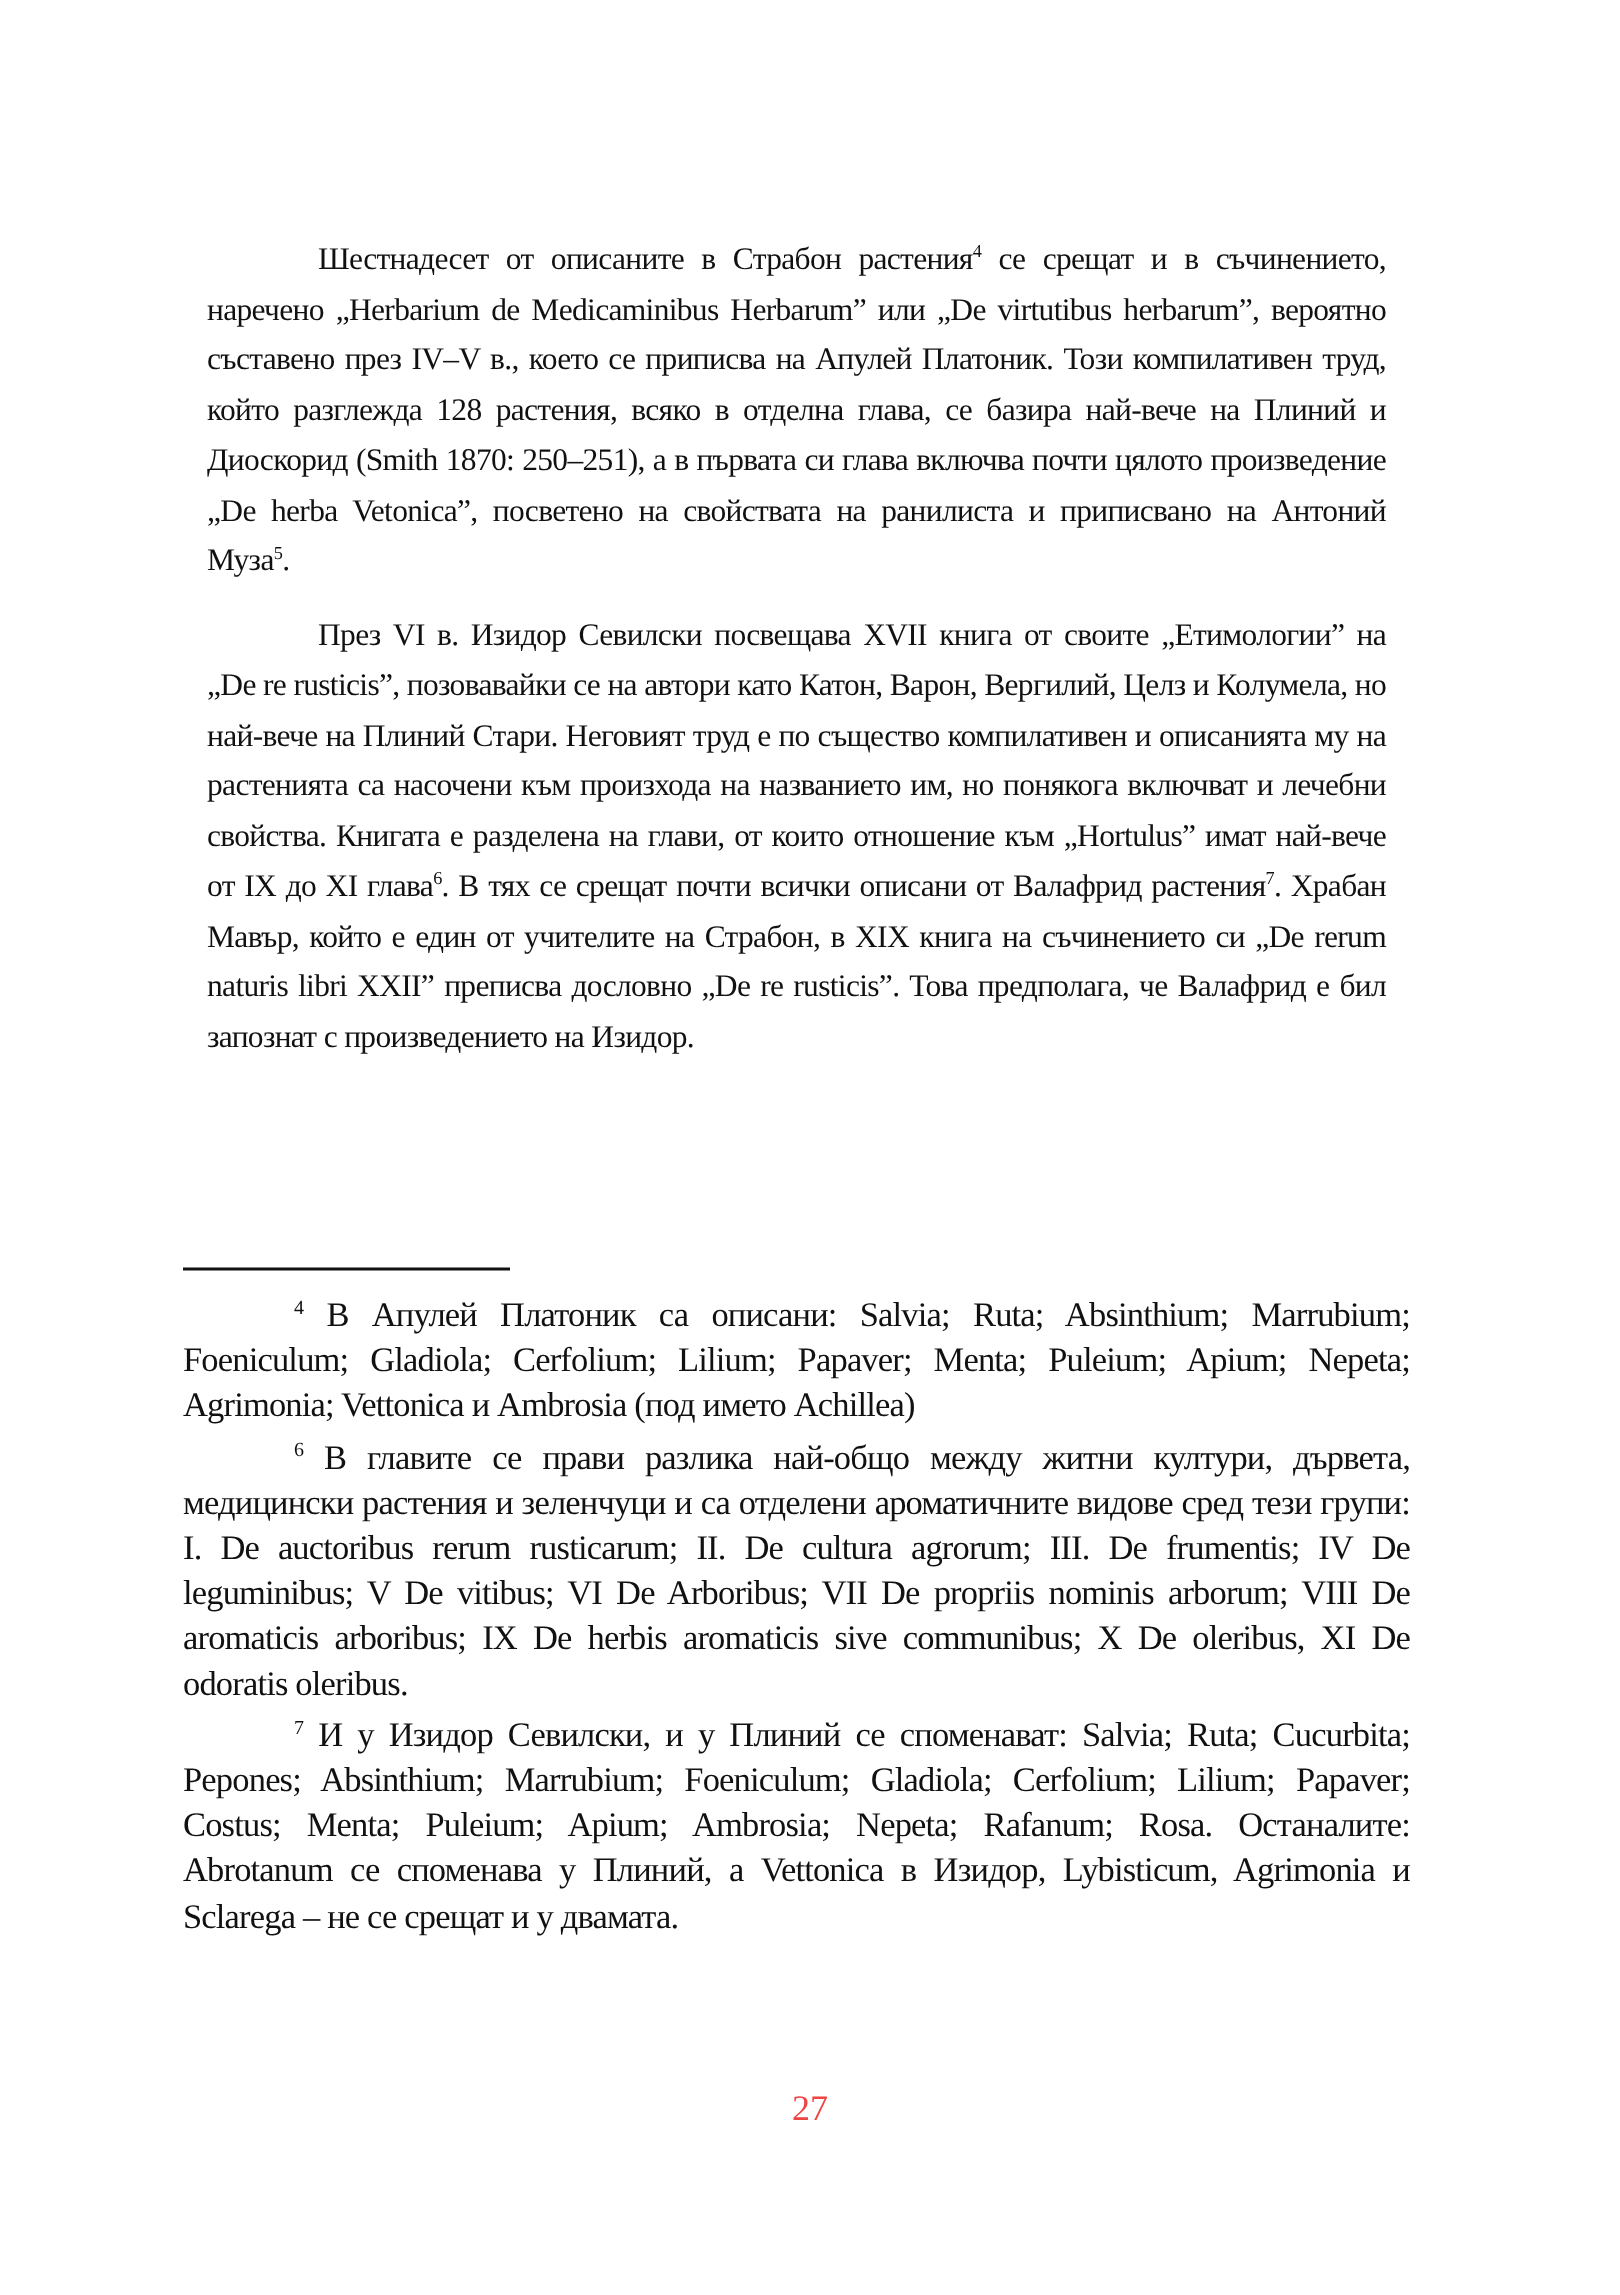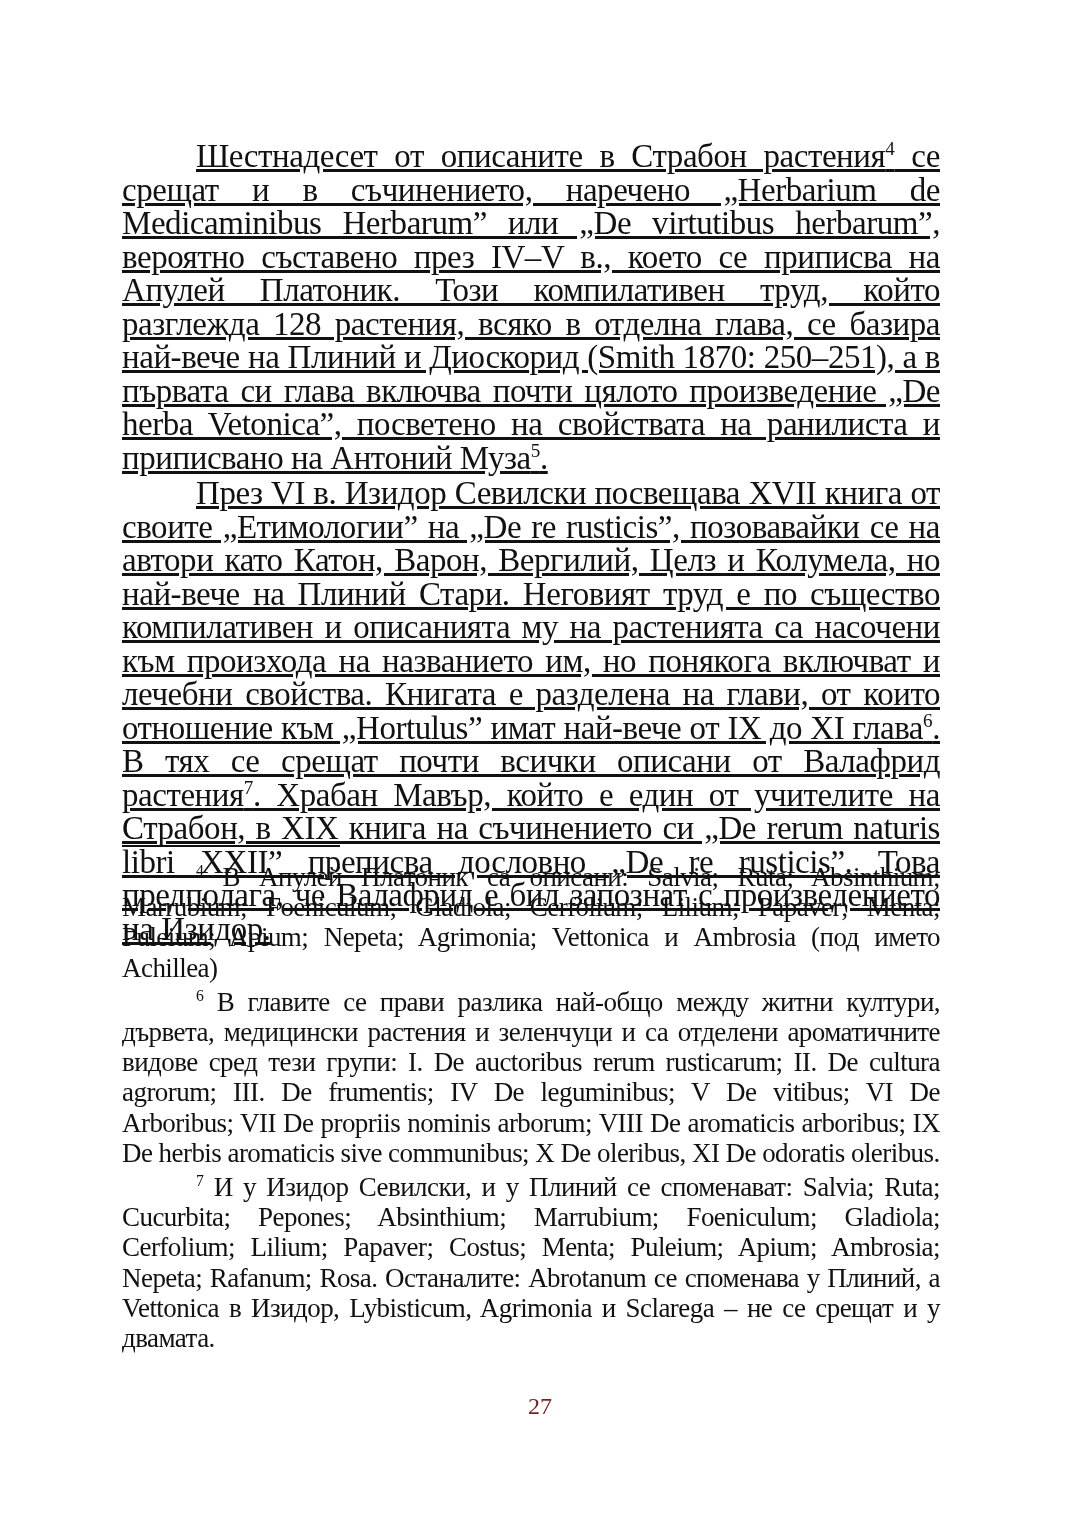--- a/index.html
+++ b/index.html
@@ -2,35 +2,35 @@
 <html><head>
 <meta charset="utf-8">
 <style>
   html, body { margin: 0; padding: 0; background: #ffffff; }
   body { width: 1080px; height: 1530px; position: relative; overflow: hidden; }
   .page {
     position: absolute; left: 122px; top: 140px; width: 818px;
     font-family: "Liberation Serif", serif; color: #111;
   }
   .main p {
-    margin: 0; font-size: 33px; line-height: 33.5px; text-align: justify;
-    text-indent: 74px; letter-spacing: -0.45px; word-spacing: 0px; text-decoration: underline;
+    margin: 16px; font-size: 21px; line-height: 33.5px; text-align: justify;
+    text-indent: 74px; letter-spacing: -0.45px; word-spacing: 0px;
   }
   .main p.p2 { margin-top: 2px; }
   sup { font-size: 0.58em; line-height: 0; vertical-align: 0.62em; }
   .rule { position: absolute; left: 0; top: 705px; width: 218px; height: 2px; background: #111; }
   .notes { position: absolute; left: 0; top: 722px; width: 818px; }
   .notes p {
-    margin: 0; font-size: 27px; line-height: 30.2px; text-align: justify;
+    margin: 0; font-size: 23px; line-height: 30.2px; text-align: justify;
     text-indent: 74px; letter-spacing: -0.55px;
   }
   .notes p + p { margin-top: 4px; }
   .pagenum {
     position: absolute; top: 1393px; left: 0; width: 1080px; text-align: center;
-    font-family: "Liberation Serif", serif; font-size: 24px; color: #7f1d1d;
+    font-family: "Liberation Serif", serif; font-size: 24px; color: #ef4444;
   }
 </style>
 </head>
 <body>
 
 <div class="page">
   <div class="main">
     <p class="p1"><span>Шестнадесет от описаните в Страбон растения</span><sup>4</sup><span> се срещат и в съчинението, наречено „Herbarium de Medicaminibus Herbarum” или „De virtutibus herbarum”, вероятно съставено през IV–V в., което се приписва на Апулей Платоник. Този компилативен труд, който разглежда 128 растения, всяко в отделна глава, се базира най-вече на Плиний и Диоскорид (Smith 1870: 250–251), а в първата си глава включва почти цялото произведение „De herba Vetonica”, посветено на свойствата на ранилиста и приписвано на Антоний Муза</span><sup>5</sup><span>.</span></p>
     <p class="p2"><span>През VI в. Изидор Севилски посвещава XVII книга от своите „Етимологии” на „De re rusticis”, позовавайки се на автори като Катон, Варон, Вергилий, Целз и Колумела, но най-вече на Плиний Стари. Неговият труд е по същество компилативен и описанията му на растенията са насочени към произхода на названието им, но понякога включват и лечебни свойства. Книгата е разделена на глави, от които отношение към „Hortulus” имат най-вече от IX до XI глава</span><sup>6</sup><span>. В тях се срещат почти всички описани от Валафрид растения</span><sup>7</sup><span>. Храбан Мавър, който е един от учителите на Страбон, в XIX книга на съчинението си „De rerum naturis libri XXII” преписва дословно „De re rusticis”. Това предполага, че Валафрид е бил запознат с произведението на Изидор.</span></p>
   </div>

